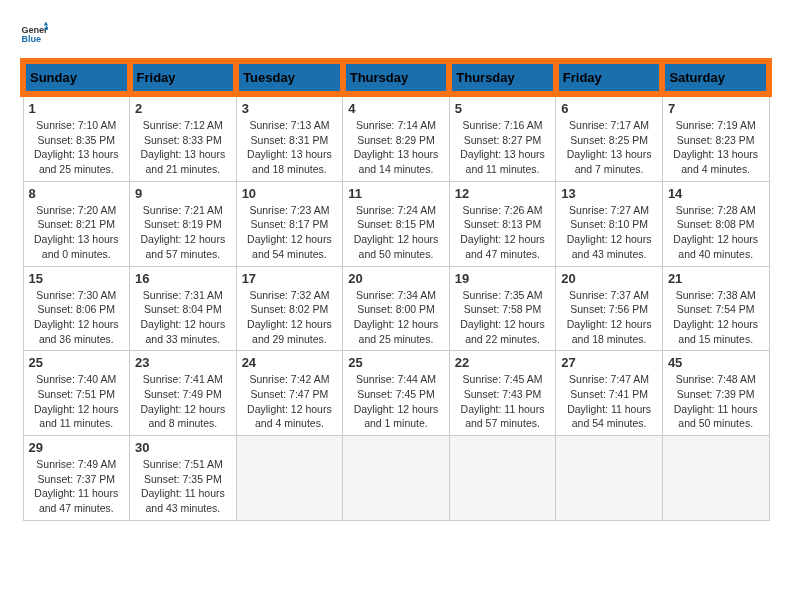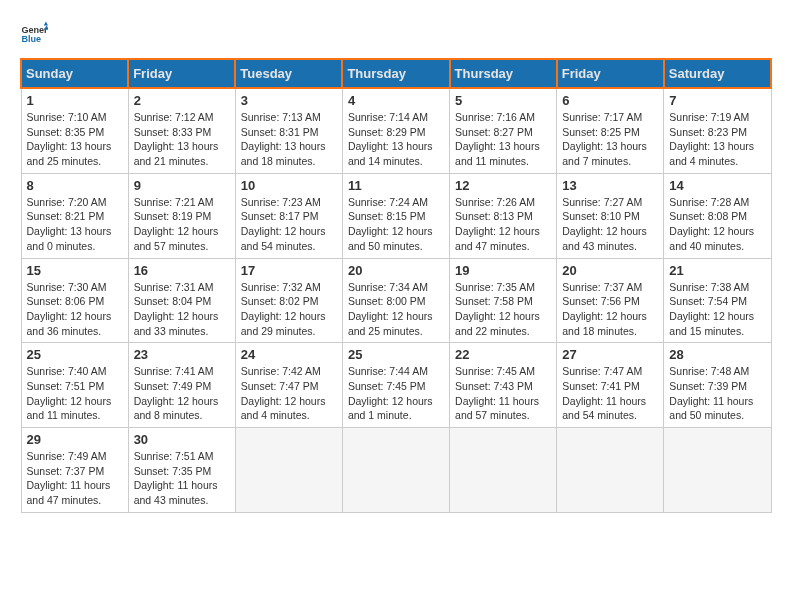--- a/index.html
+++ b/index.html
@@ -37,26 +37,26 @@
       font-size: 14px;
       color: #555;
     }
     table {
       width: 100%;
       border-collapse: collapse;
       table-layout: fixed;
     }
     th {
       background: #1a6faf;
-      color: #e5e5e5;
+      color: #000000;
       padding: 6px 4px;
       text-align: left;
       font-size: 13px;
       font-weight: bold;
-      border: 2px solid #f97316;
+      border: 6px solid #f97316;
     }
     td {
       border: 1px solid #ccc;
       vertical-align: top;
       padding: 4px 5px;
       font-size: 10.5px;
       color: #333;
       min-height: 80px;
       background: #fff;
     }
@@ -64,20 +64,21 @@
       background: #f5f5f5;
     }
     .day-num {
       font-size: 13px;
       font-weight: bold;
       display: block;
       margin-bottom: 2px;
     }
     .cell-text {
       line-height: 1.4;
+      text-align: center;
     }
   </style>
 </head>
 <body>
 
 <div class="header">
   <div class="logo">
     <svg class="logo-icon" viewBox="0 0 40 40">
       <text x="2" y="18" font-size="13" font-weight="bold" fill="#333">General</text>
       <text x="2" y="32" font-size="13" font-weight="bold" fill="#1a6faf">Blue</text>
@@ -213,21 +214,21 @@
         </td>
         <td>
           <span class="day-num">22</span>
           <div class="cell-text">Sunrise: 7:45 AM<br>Sunset: 7:43 PM<br>Daylight: 11 hours and 57 minutes.</div>
         </td>
         <td>
           <span class="day-num">27</span>
           <div class="cell-text">Sunrise: 7:47 AM<br>Sunset: 7:41 PM<br>Daylight: 11 hours and 54 minutes.</div>
         </td>
         <td>
-          <span class="day-num">28</span>
+          <span class="day-num">45</span>
           <div class="cell-text">Sunrise: 7:48 AM<br>Sunset: 7:39 PM<br>Daylight: 11 hours and 50 minutes.</div>
         </td>
       </tr>
       <tr>
         <td>
           <span class="day-num">29</span>
           <div class="cell-text">Sunrise: 7:49 AM<br>Sunset: 7:37 PM<br>Daylight: 11 hours and 47 minutes.</div>
         </td>
         <td>
           <span class="day-num">30</span>

